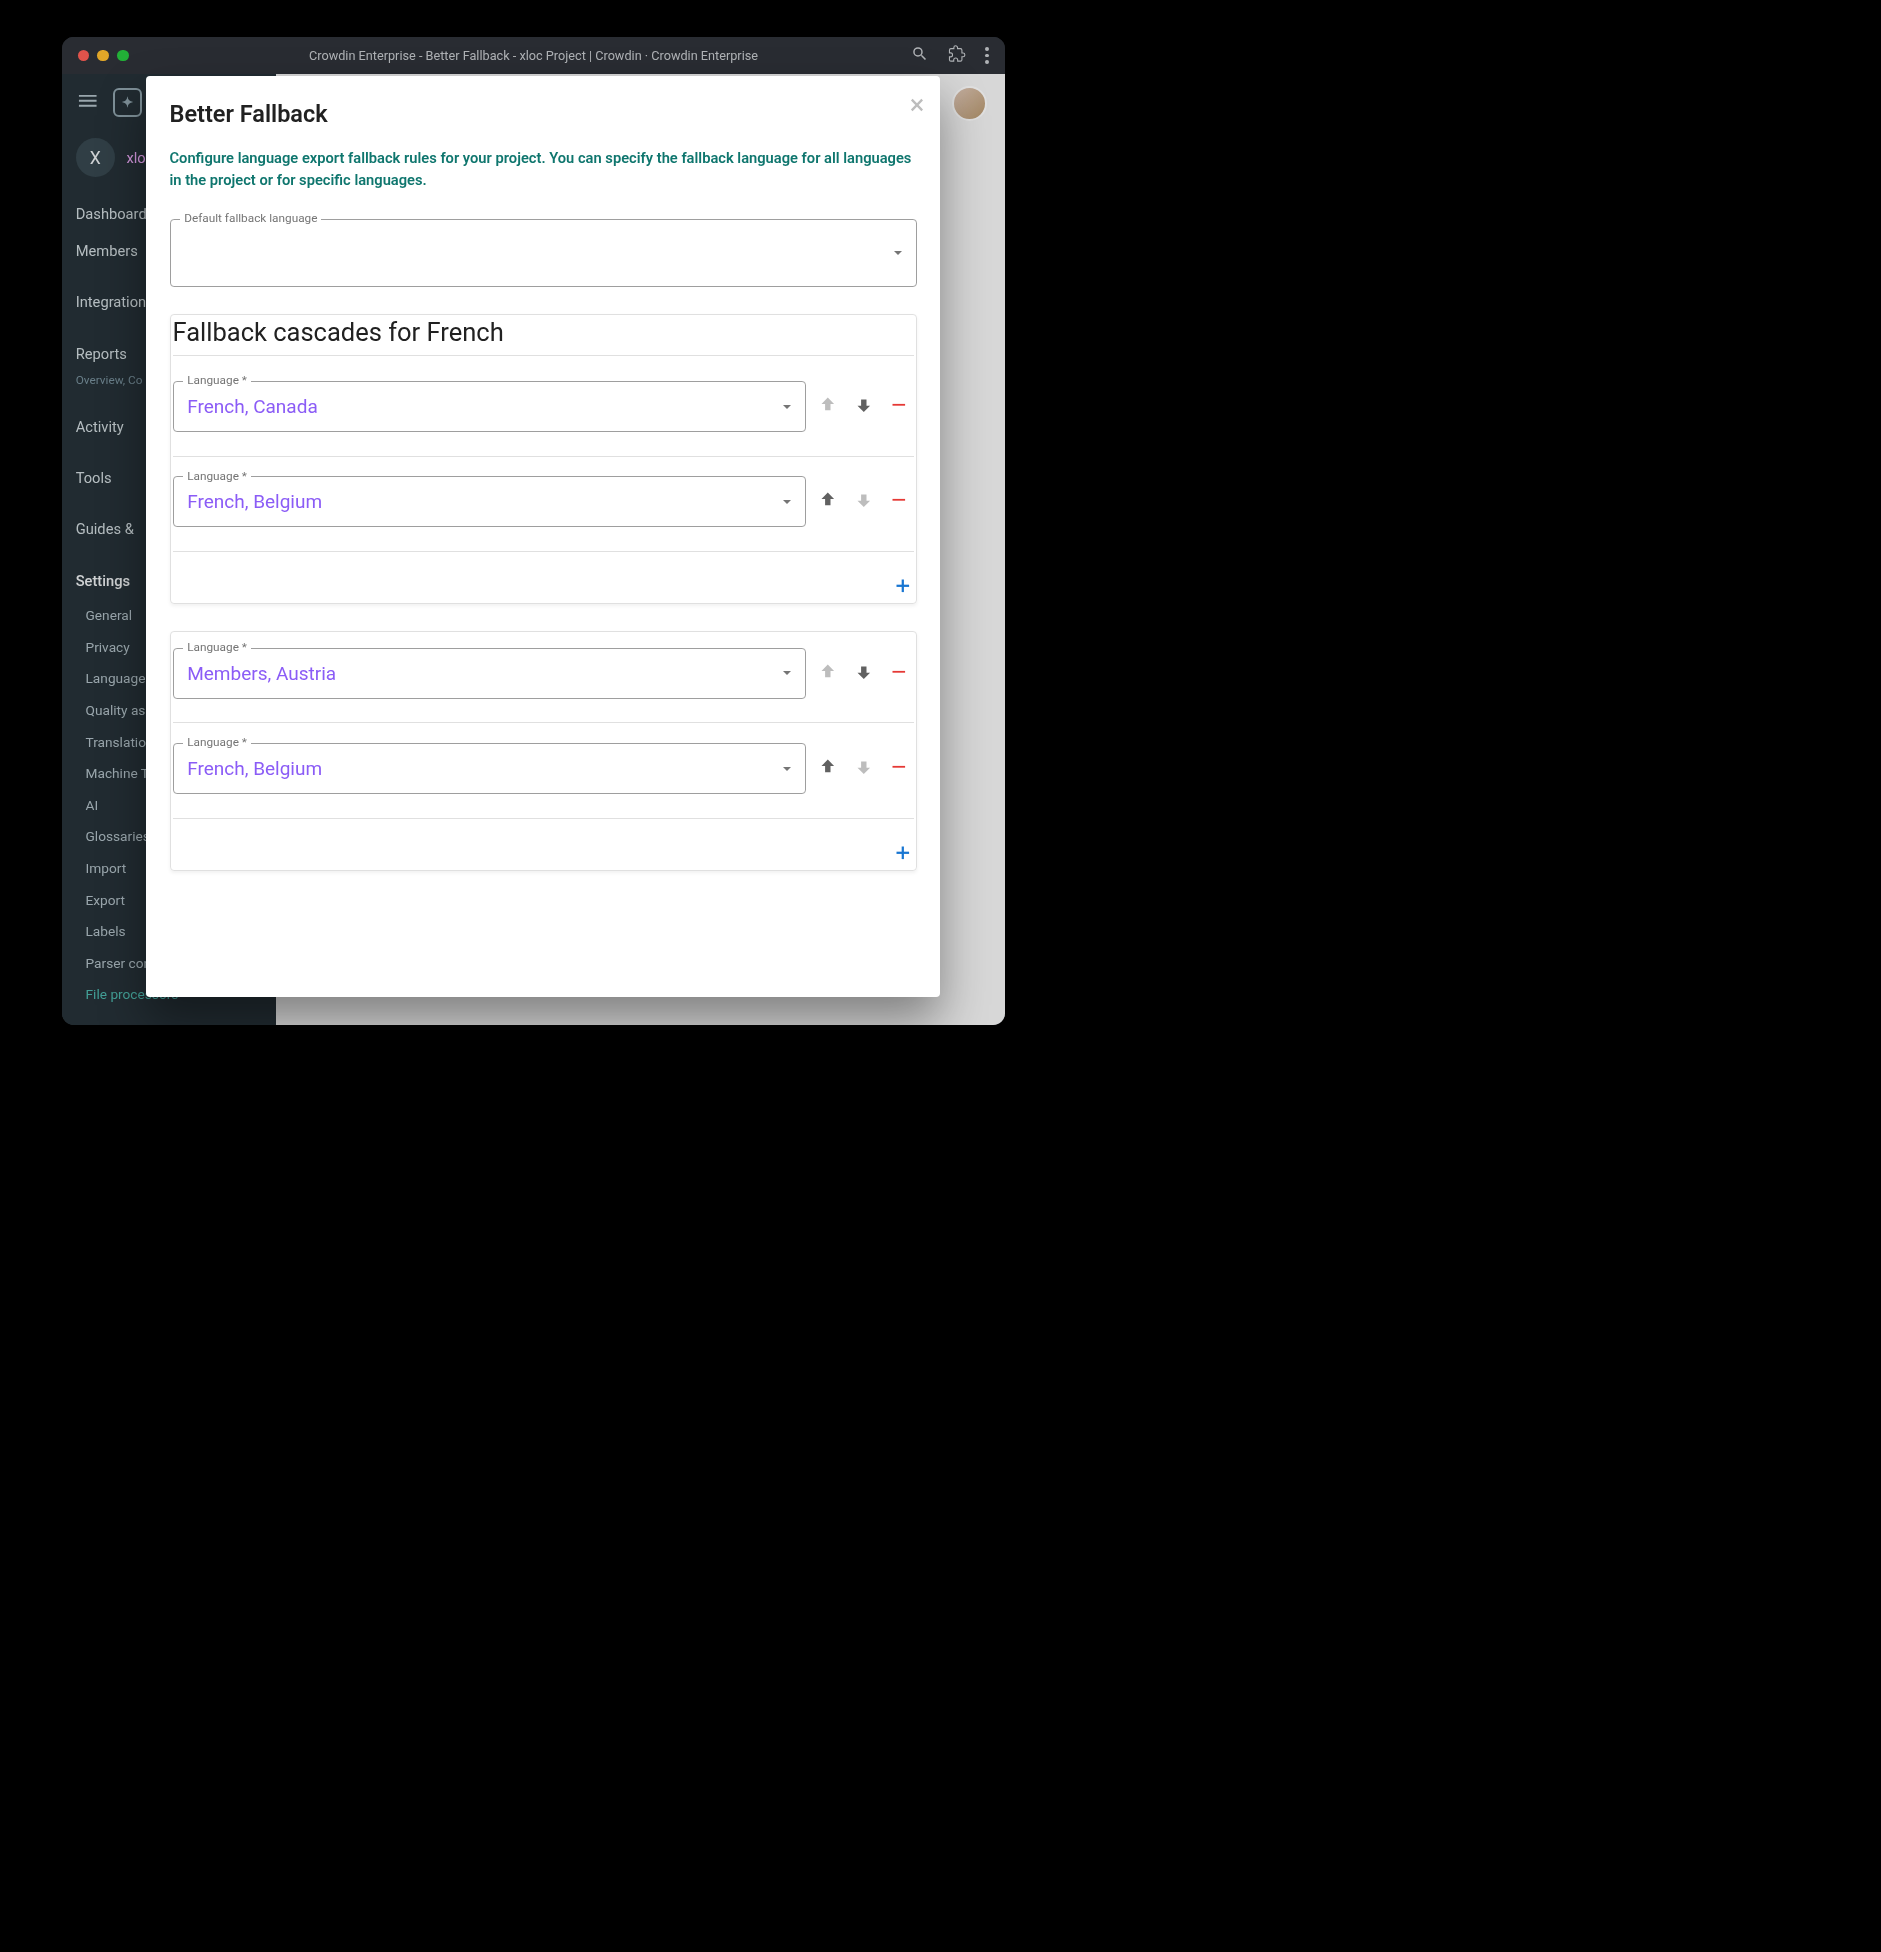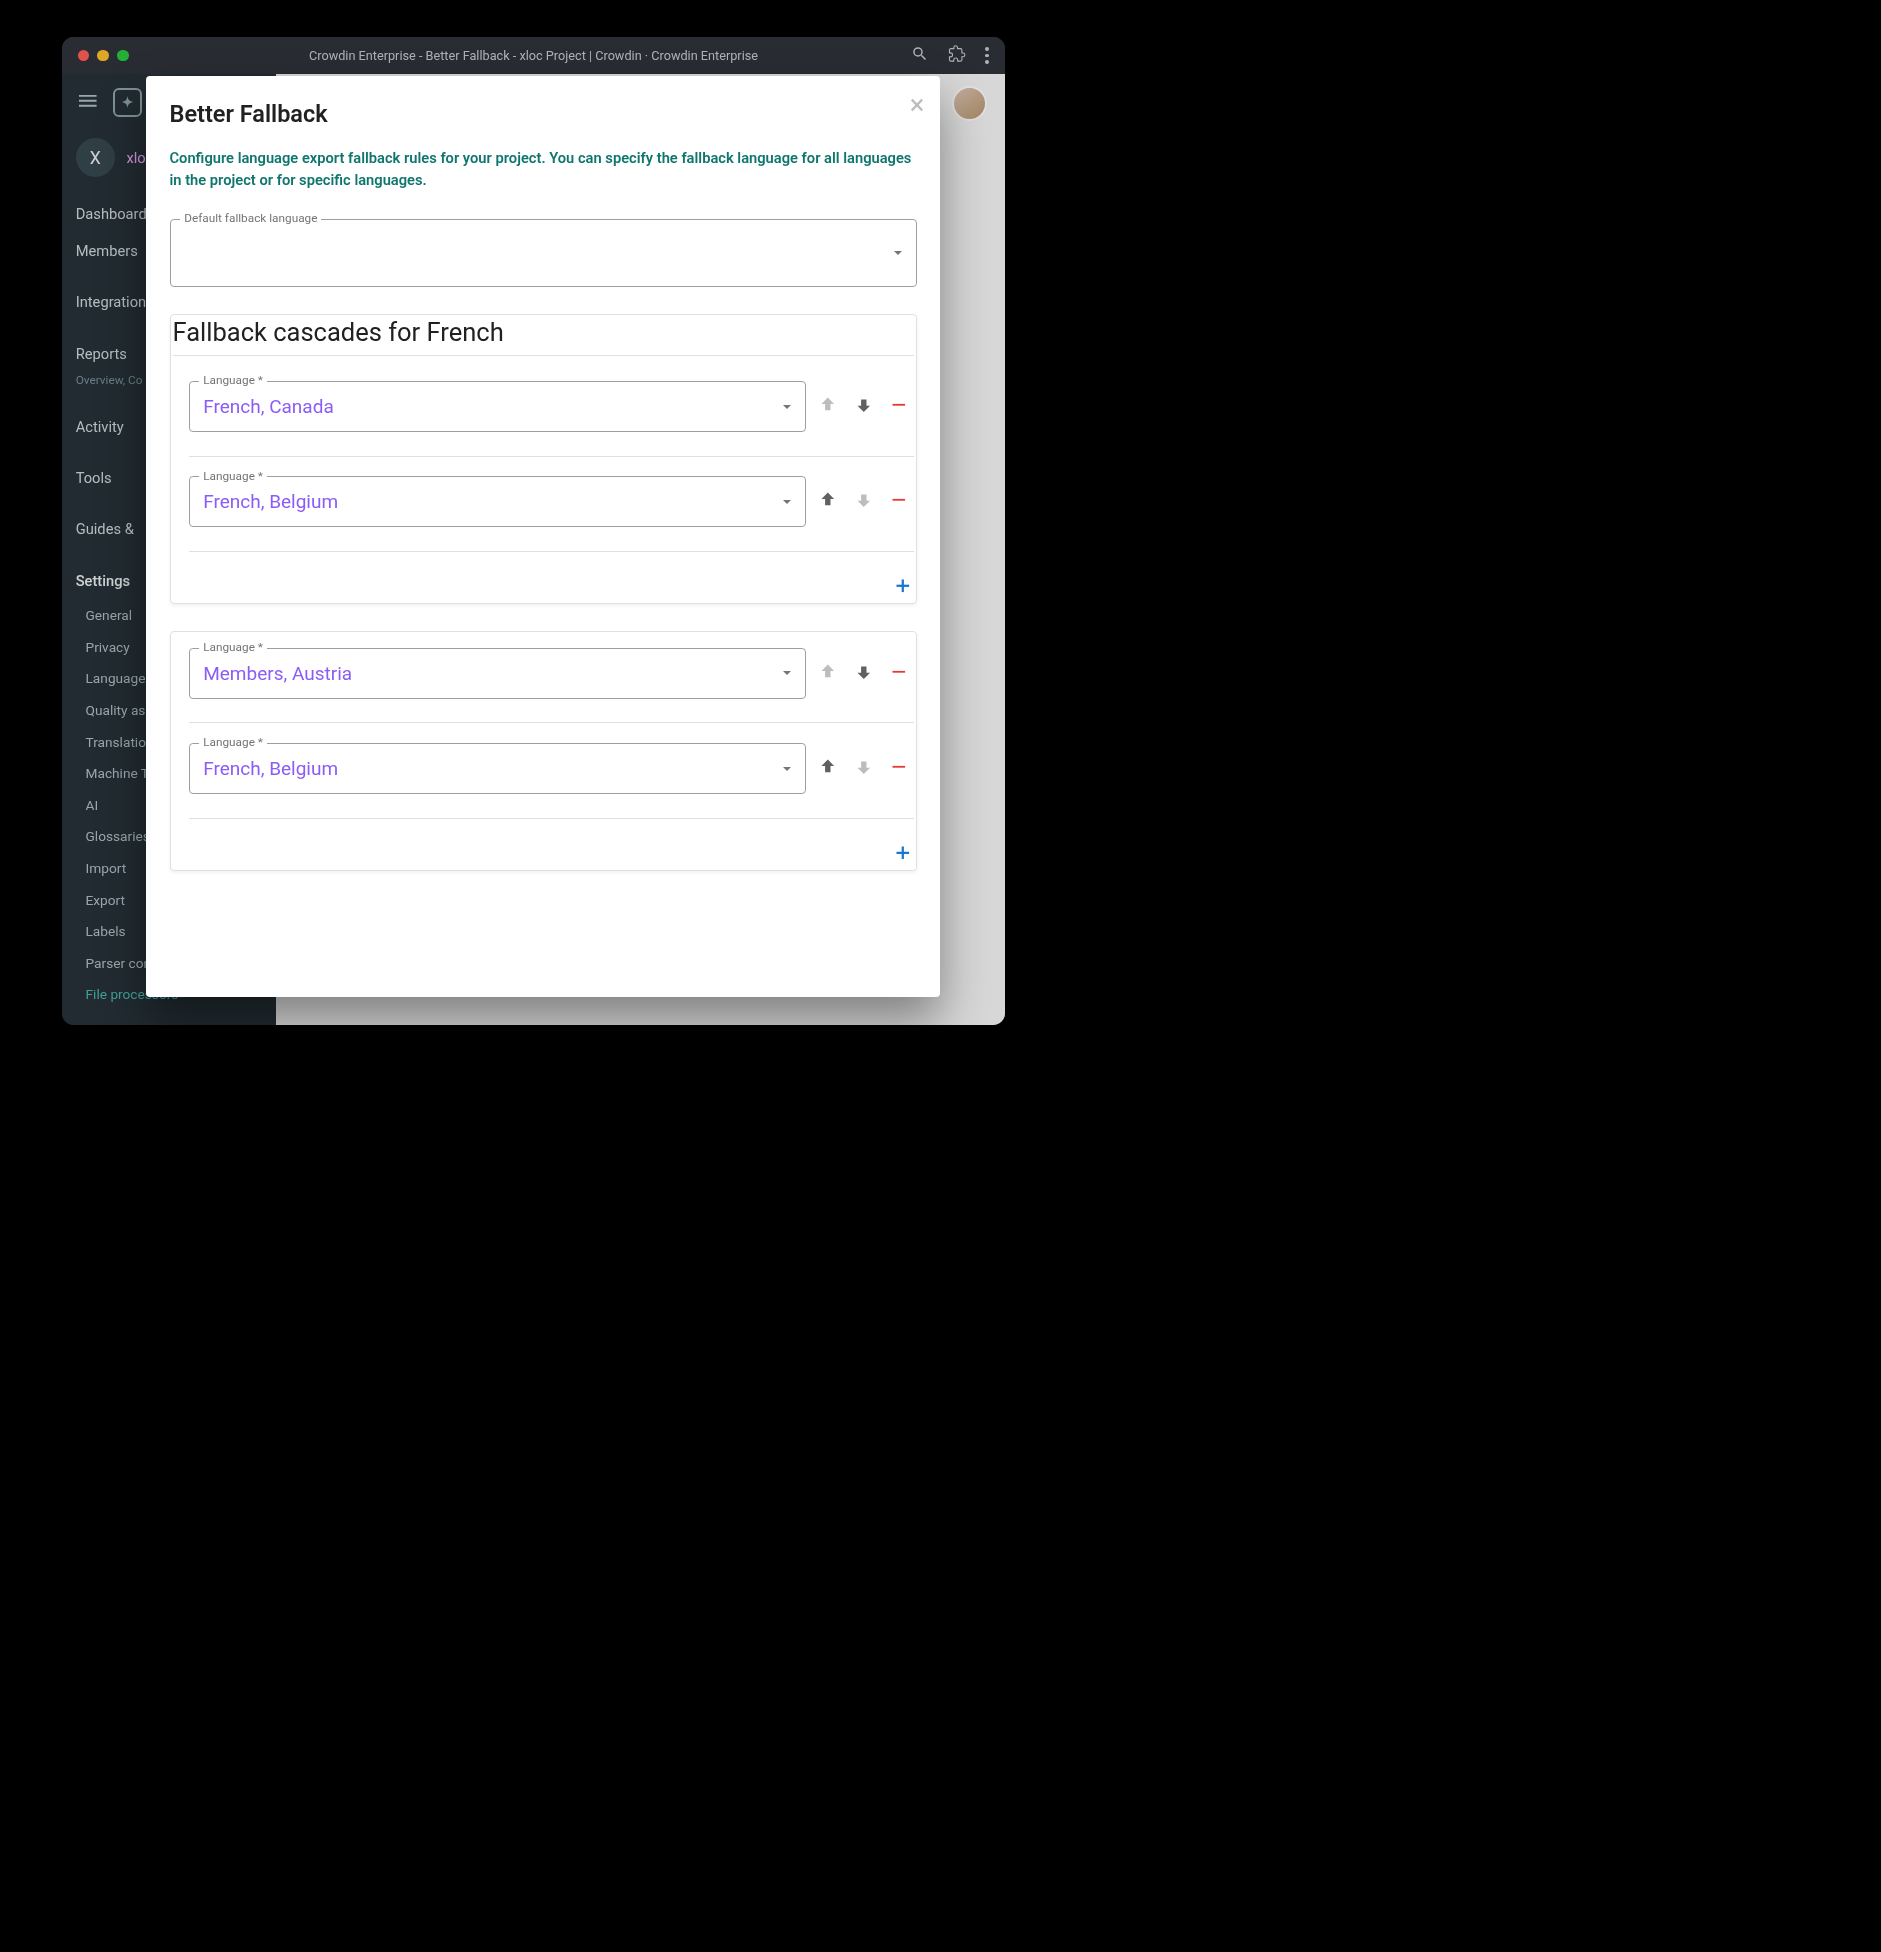--- a/index.html
+++ b/index.html
@@ -138,21 +138,20 @@
   background: #fff;
   border-radius: 3.9px;
   box-shadow: 0 23.5px 47px rgba(0,0,0,0.4);
   display: flex;
   flex-direction: column;
 }
 .modal-scroll {
   overflow-y: auto;
   padding: 23.5px 23.5px 0 23.5px;
   flex: 1;
-  border-radius: 19px;
 }
 .modal-scroll::-webkit-scrollbar { width: 7.8px; }
 .modal-scroll::-webkit-scrollbar-thumb { background: #bdbdbd; border-radius: 3.9px; }
 .modal-close {
   position: absolute;
   right: 15.7px; top: 15.7px;
   font-size: 27.4px;
   color: #bdbdbd;
   cursor: pointer;
   line-height: 1;
@@ -214,21 +213,20 @@
   padding-bottom: 7.8px;
 }
 .lang-row {
   display: flex;
   align-items: center;
   gap: 11.8px;
   padding-top: 13.7px;
   border-bottom: 1px solid #e0e0e0;
   padding-bottom: 23.5px;
   margin-bottom: 5.9px;
-  margin-left: 16px;
 }
 .lang-row .outlined-field { flex: 1; margin-bottom: 0; height: 51px; }
 .row-actions { display: flex; gap: 13.7px; align-items: center; padding-right: 3.9px; }
 .row-actions svg { width: 21.6px; height: 21.6px; }
 .ico-arrow { fill: #616161; }
 .ico-arrow.disabled { fill: #bdbdbd; }
 .ico-minus { stroke: #e53935; stroke-width: 2; }
 .add-row { display: flex; justify-content: flex-end; padding-top: 17.6px; }
 .ico-plus { stroke: #1976d2; stroke-width: 2.5; width: 21.6px; height: 21.6px; }
 </style>

